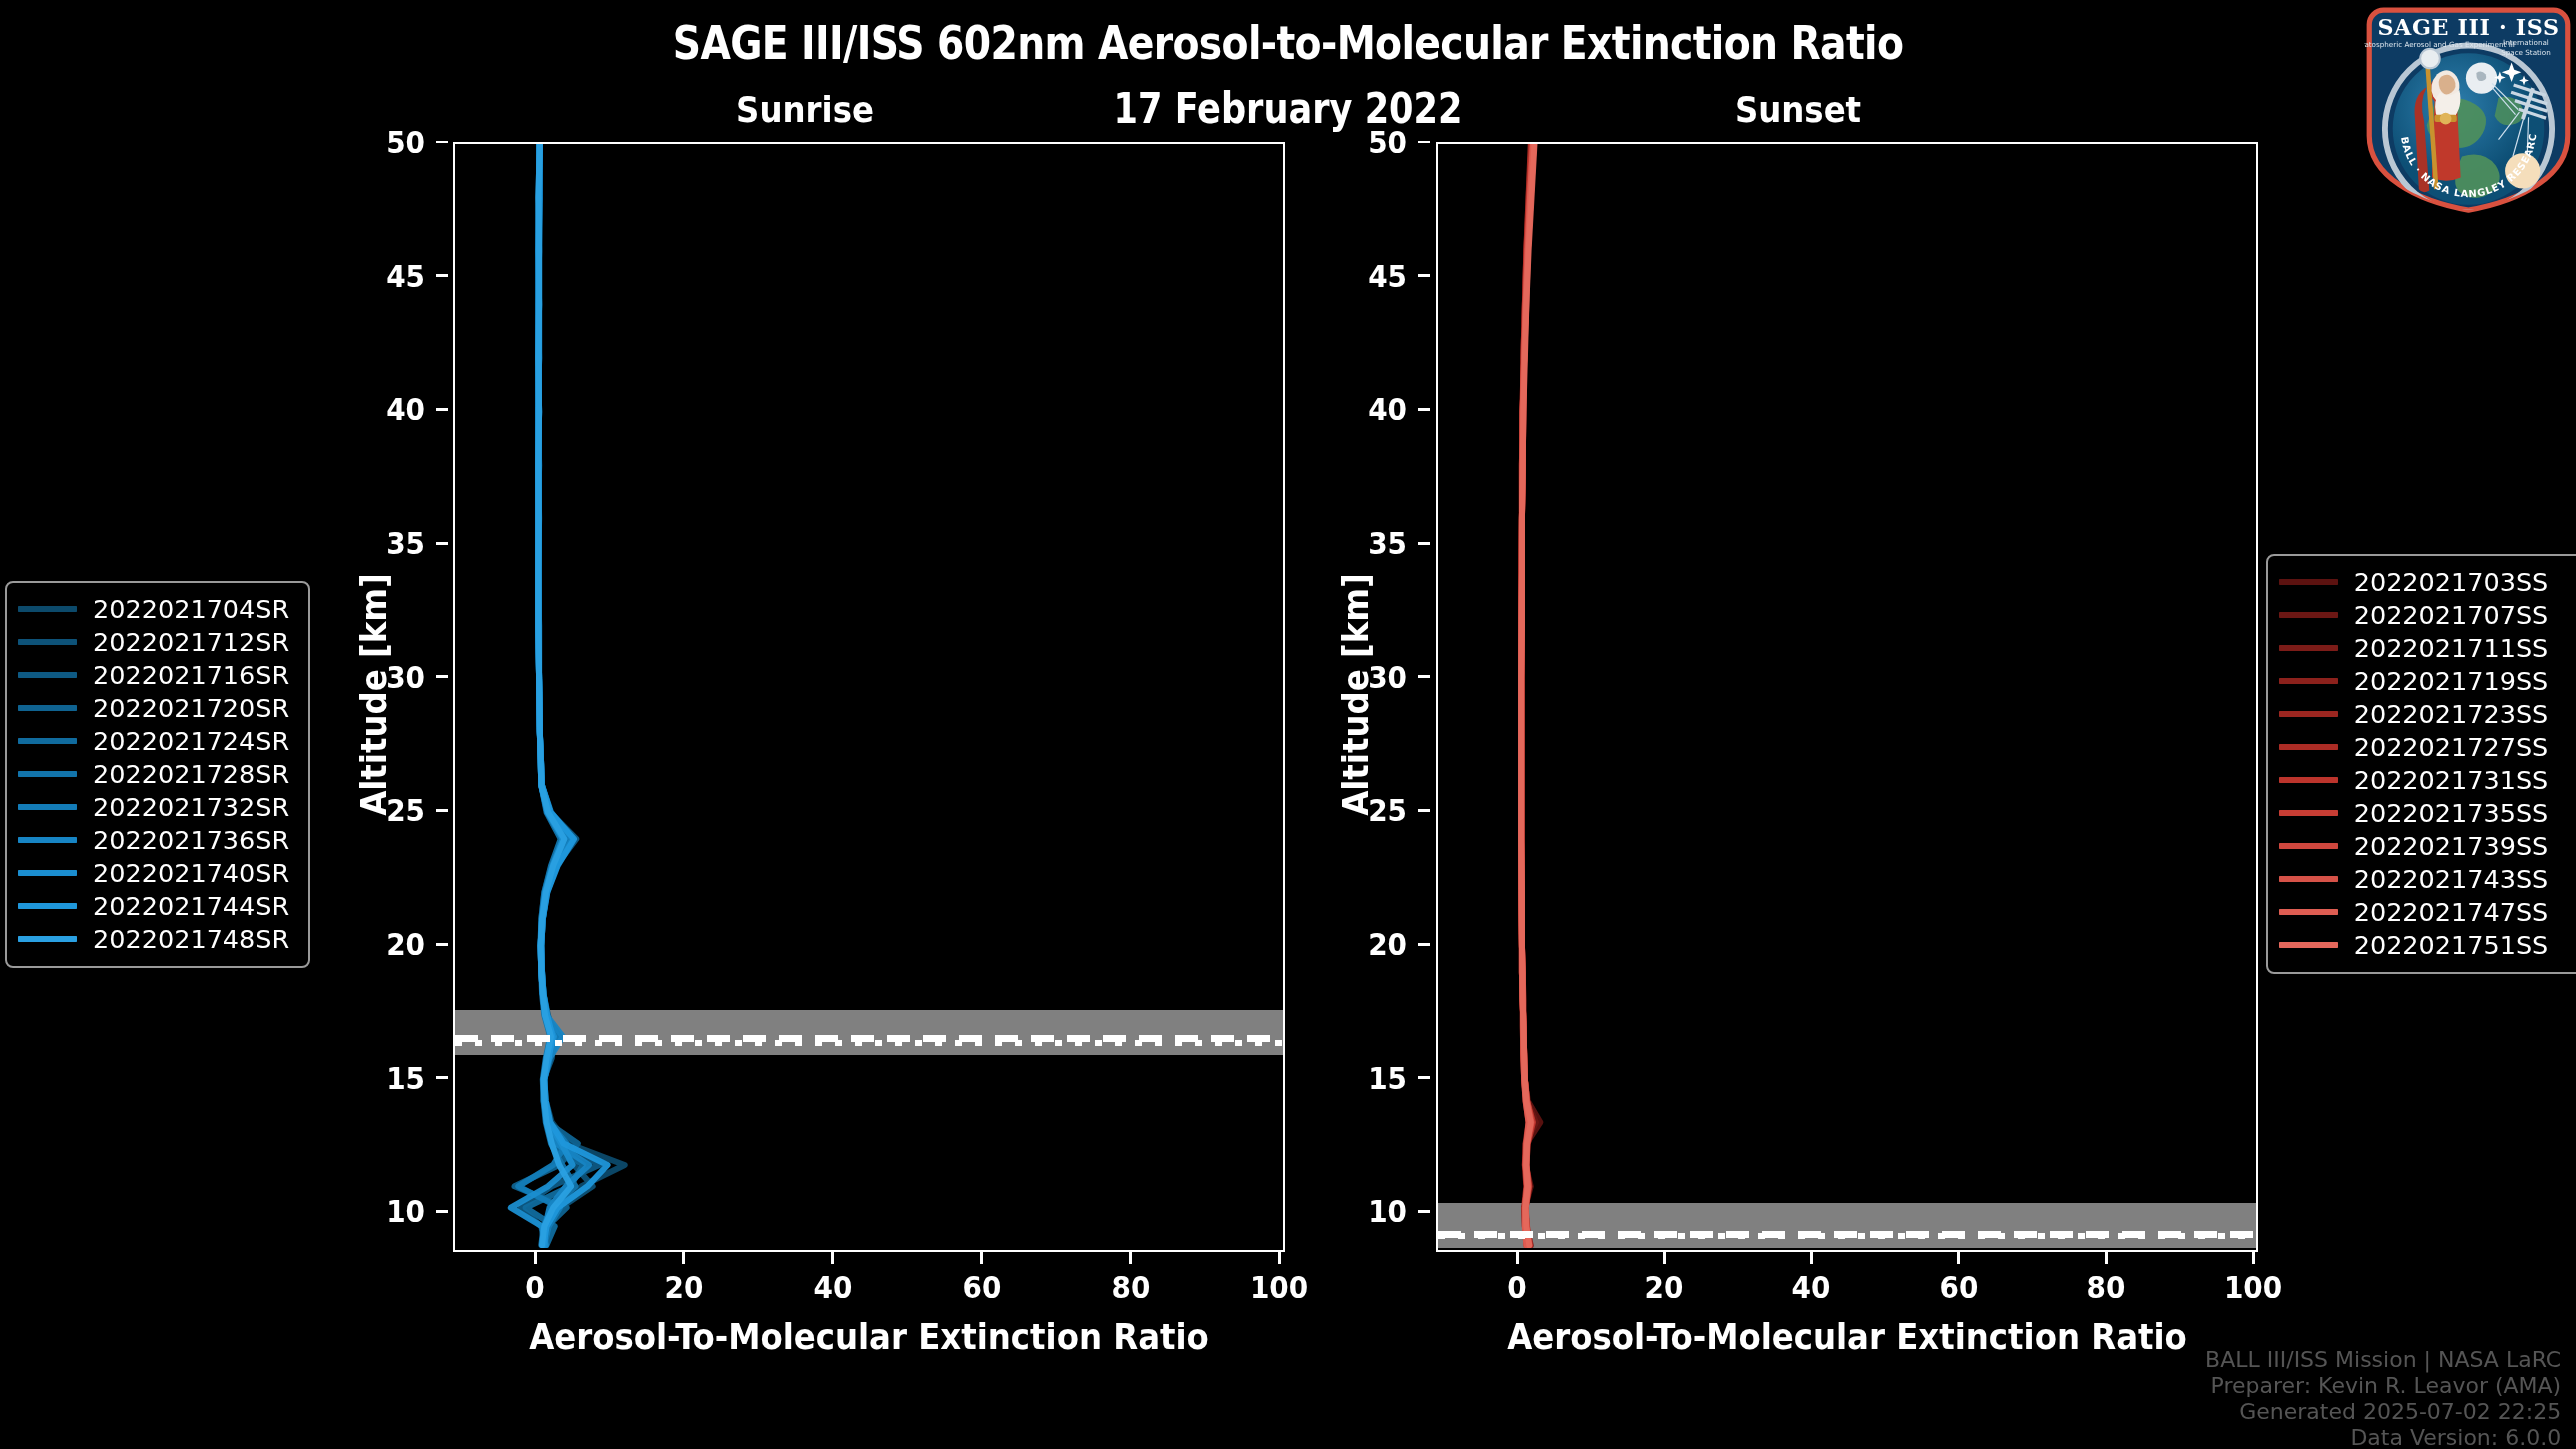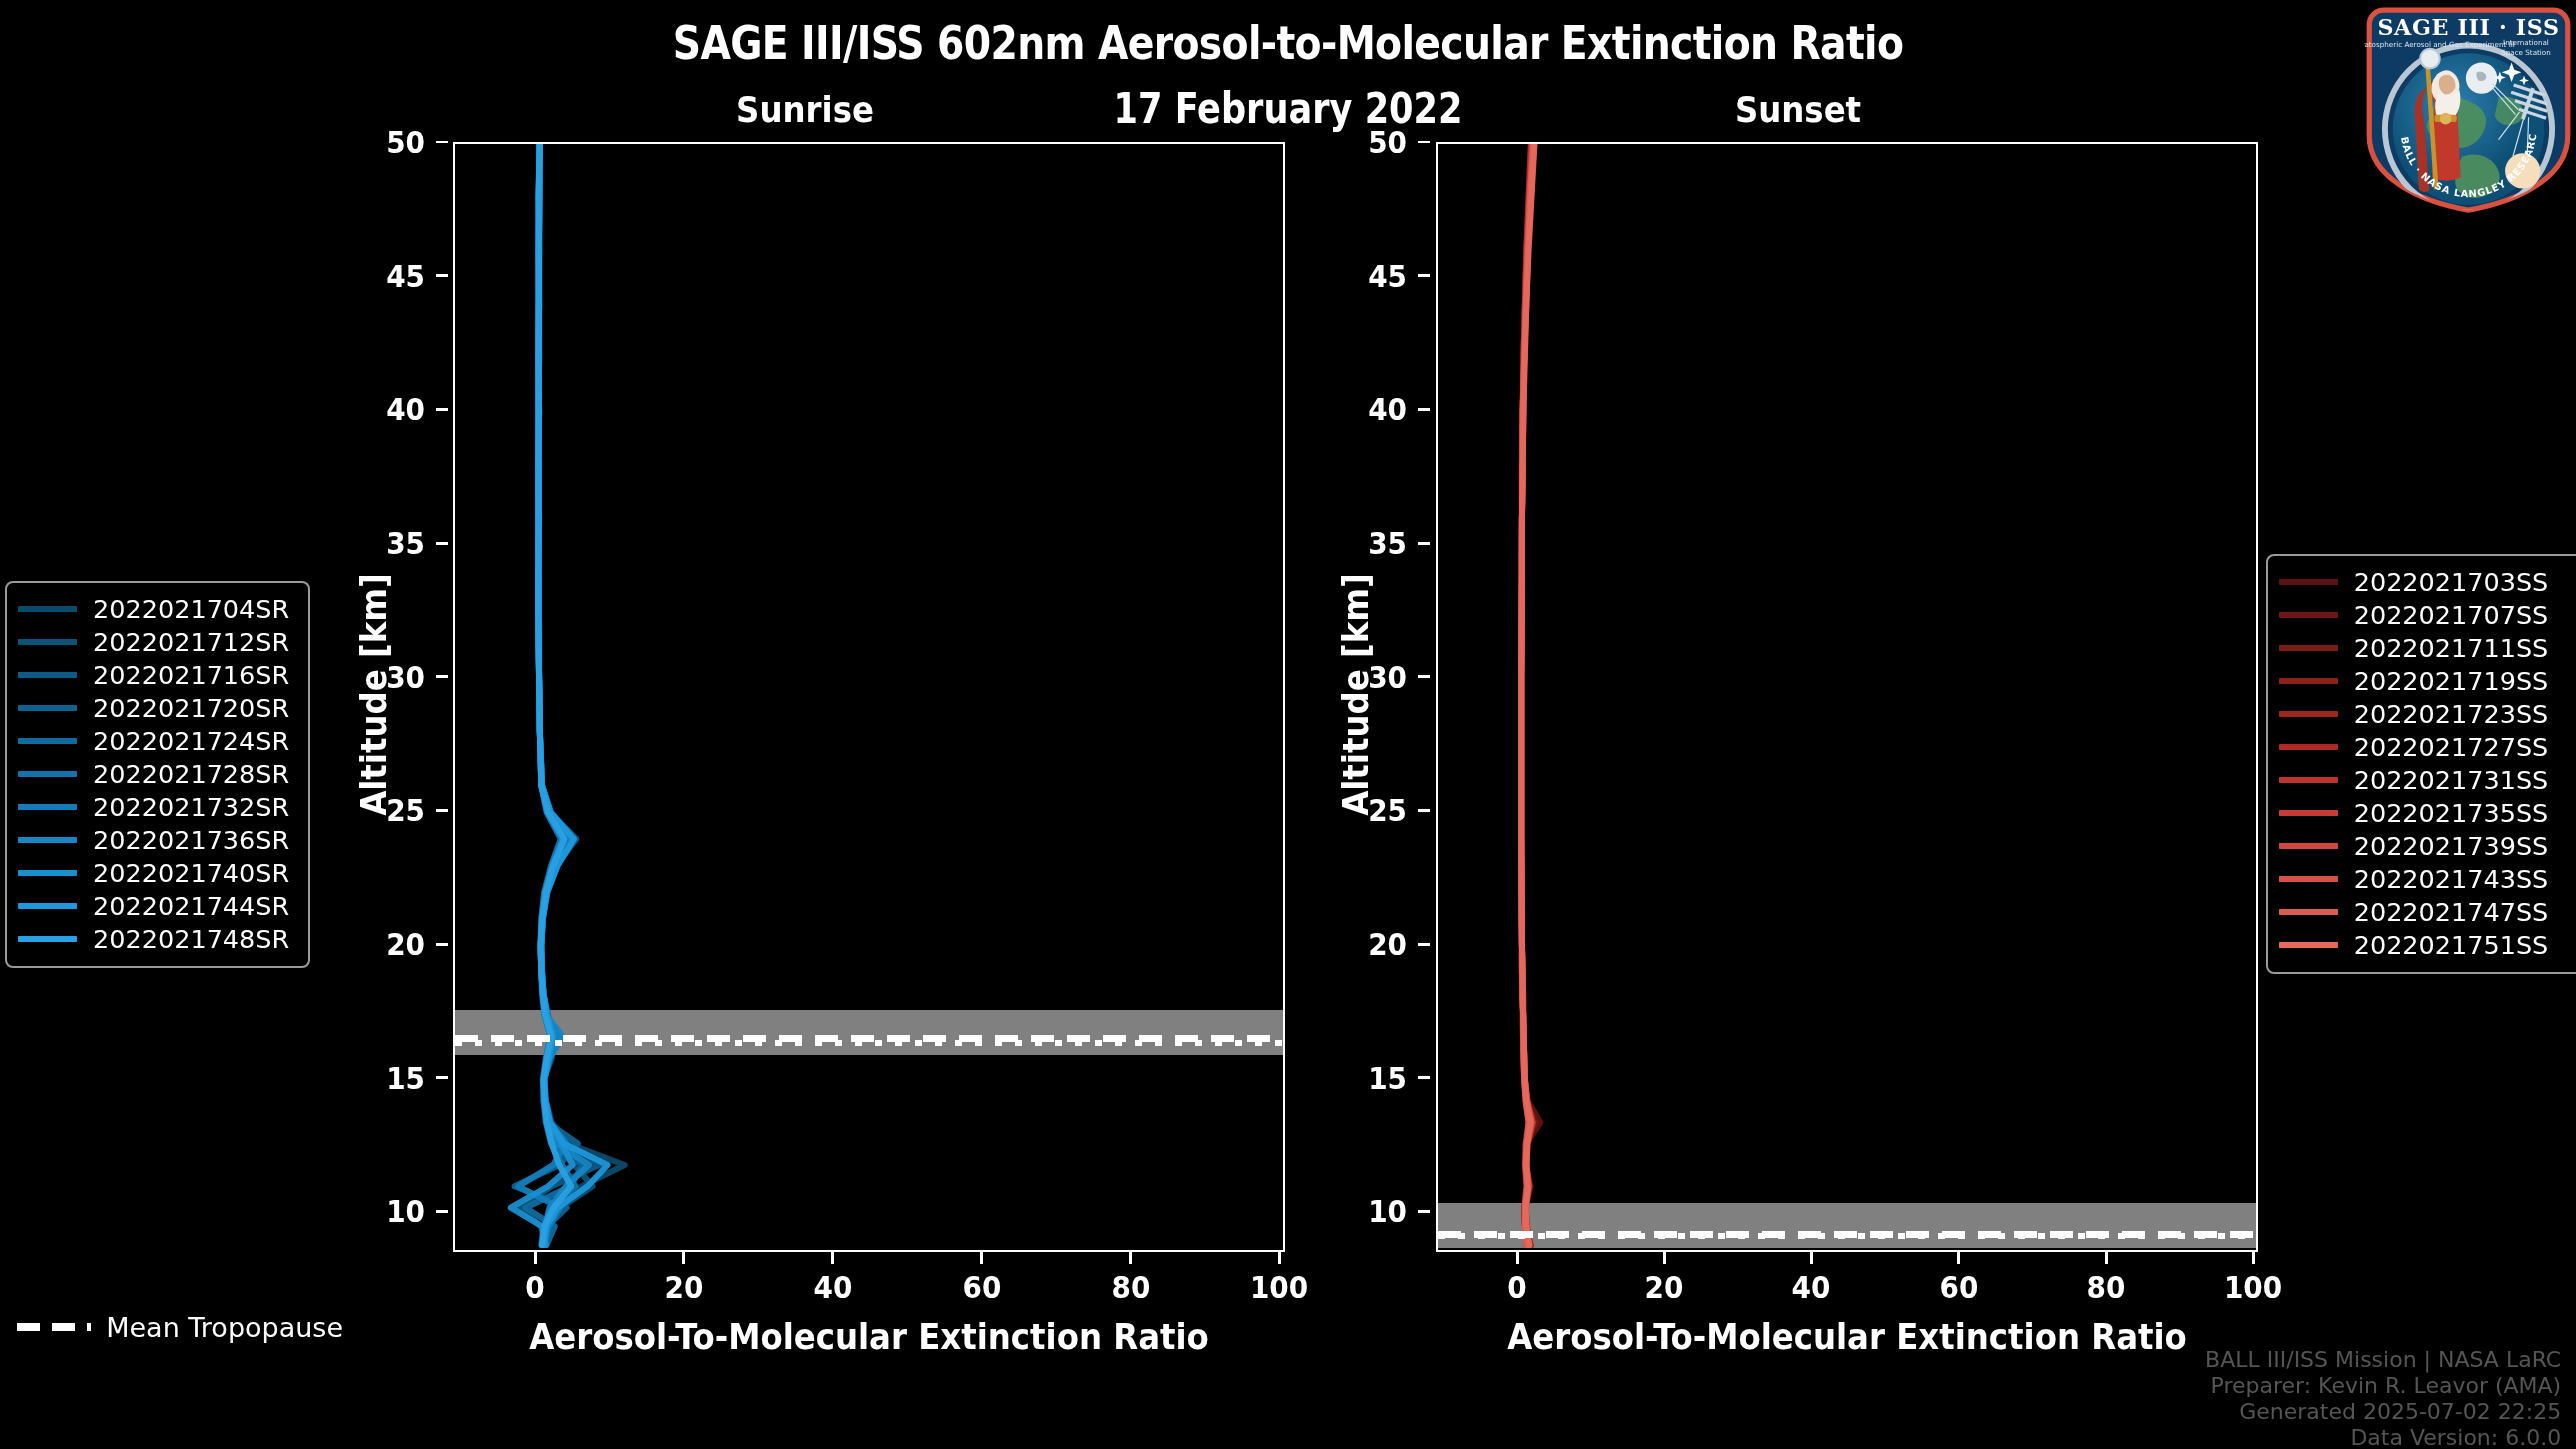--- a/index.html
+++ b/index.html
@@ -371,24 +371,20 @@
       <span class="legend-swatch" style="background: rgb(222, 93, 82);"></span>
       <span class="legend-label">2022021747SS</span>
     </div>
     <div class="legend-row">
       <span class="legend-swatch" style="background: rgb(228, 104, 92);"></span>
       <span class="legend-label">2022021751SS</span>
     </div>
   </div>
 
 <div class="abs" id="trop-key">
-    <div class="key-row">
-      <div class="key-swatch key-dash"></div>
-      <div class="key-label">Mean Tropopause</div>
-    </div>
   </div>
 
 <div class="abs" id="footer">
     <div>BALL III/ISS Mission | NASA LaRC</div>
     <div>Preparer: Kevin R. Leavor (AMA)</div>
     <div>Generated 2025-07-02 22:25</div>
     <div>Data Version: 6.0.0</div>
   </div>
 
 

